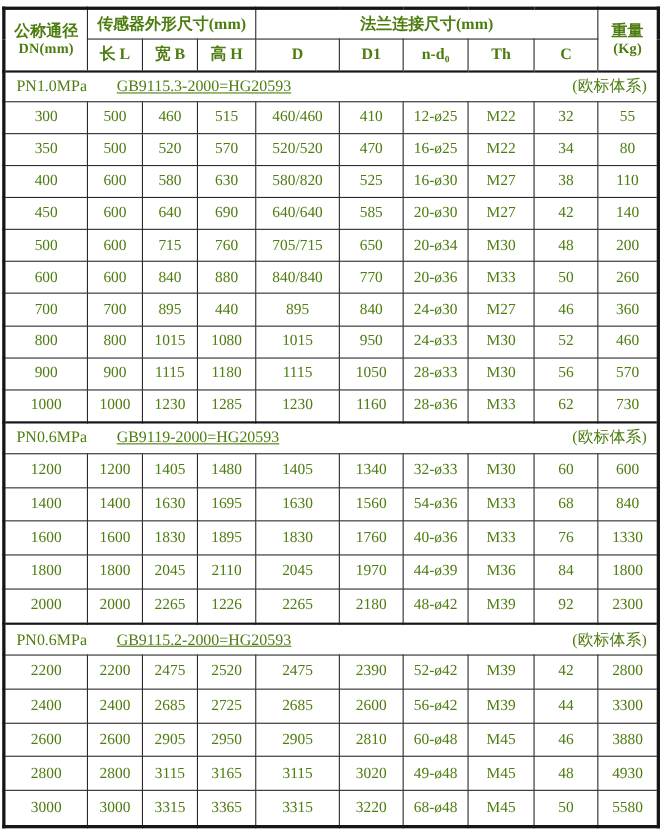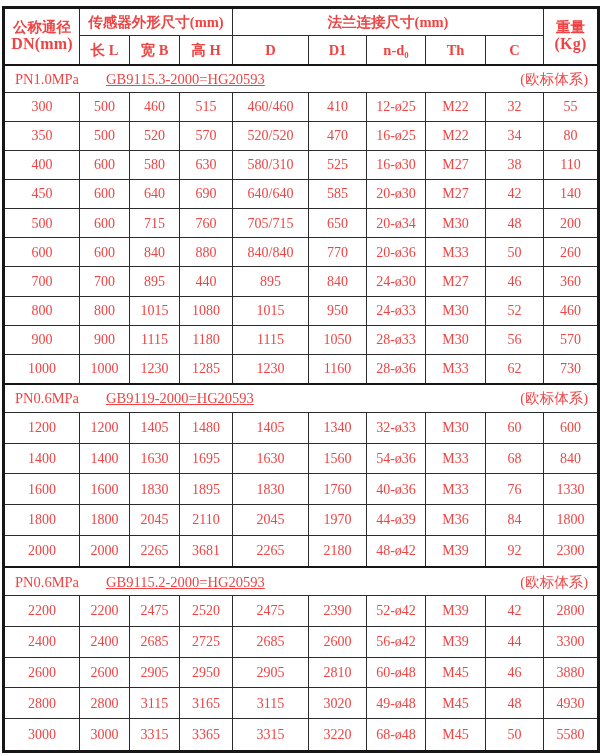--- a/index.html
+++ b/index.html
@@ -6,21 +6,21 @@
   body {
     width: 600px; height: 756px;
     background: #ffffff;
     font-family: "Liberation Serif", "DejaVu Serif", serif;
   }
   .page {
     position: relative;
     width: 600px; height: 756px;
     background: #ffffff;
     overflow: hidden;
-    color: #ef4444;
+    color: #4d7c0f;
   }
   table.spec {
     position: absolute;
     left: 2px; top: 6px;
     width: 595px; height: 747px;
     border-collapse: collapse;
     table-layout: fixed;
     border: 3px solid #161616;
   }
   td {
@@ -31,21 +31,21 @@
     padding: 0 1px;
     line-height: 1.12;
     overflow: hidden;
     white-space: nowrap;
   }
   thead td { font-weight: bold; font-size: 14.5px; }
   thead tr.hdr-top { height: 28px; }
   thead tr.hdr-sub { height: 29px; margin-top: 32px; }
   .hdr-bottom { border-bottom: 2.6px solid #161616; }
   .two-line .l1 { display: block; font-size: 14.5px; }
-  .two-line .l2 { display: block; font-size: 16px; letter-spacing: 0.2px; }
+  .two-line .l2 { display: block; font-size: 13px; letter-spacing: 0.2px; }
   tr.section-row { height: 28px; }
   tr.section-row td {
     border-top: 2.4px solid #161616;
     border-bottom: 1.8px solid #2b2b2b;
     text-align: left;
     font-size: 14.5px;
   }
   .section-line {
     display: flex;
     align-items: center;
@@ -130,21 +130,21 @@
           <td>16-ø25</td>
           <td>M22</td>
           <td>34</td>
           <td>80</td>
         </tr>
         <tr>
           <td>400</td>
           <td>600</td>
           <td>580</td>
           <td>630</td>
-          <td>580/310</td>
+          <td>580/820</td>
           <td>525</td>
           <td>16-ø30</td>
           <td>M27</td>
           <td>38</td>
           <td>110</td>
         </tr>
         <tr>
           <td>450</td>
           <td>600</td>
           <td>640</td>
@@ -286,21 +286,21 @@
           <td>1970</td>
           <td>44-ø39</td>
           <td>M36</td>
           <td>84</td>
           <td>1800</td>
         </tr>
         <tr>
           <td>2000</td>
           <td>2000</td>
           <td>2265</td>
-          <td>3681</td>
+          <td>1226</td>
           <td>2265</td>
           <td>2180</td>
           <td>48-ø42</td>
           <td>M39</td>
           <td>92</td>
           <td>2300</td>
         </tr>
       </tbody>
 
     <tbody>

